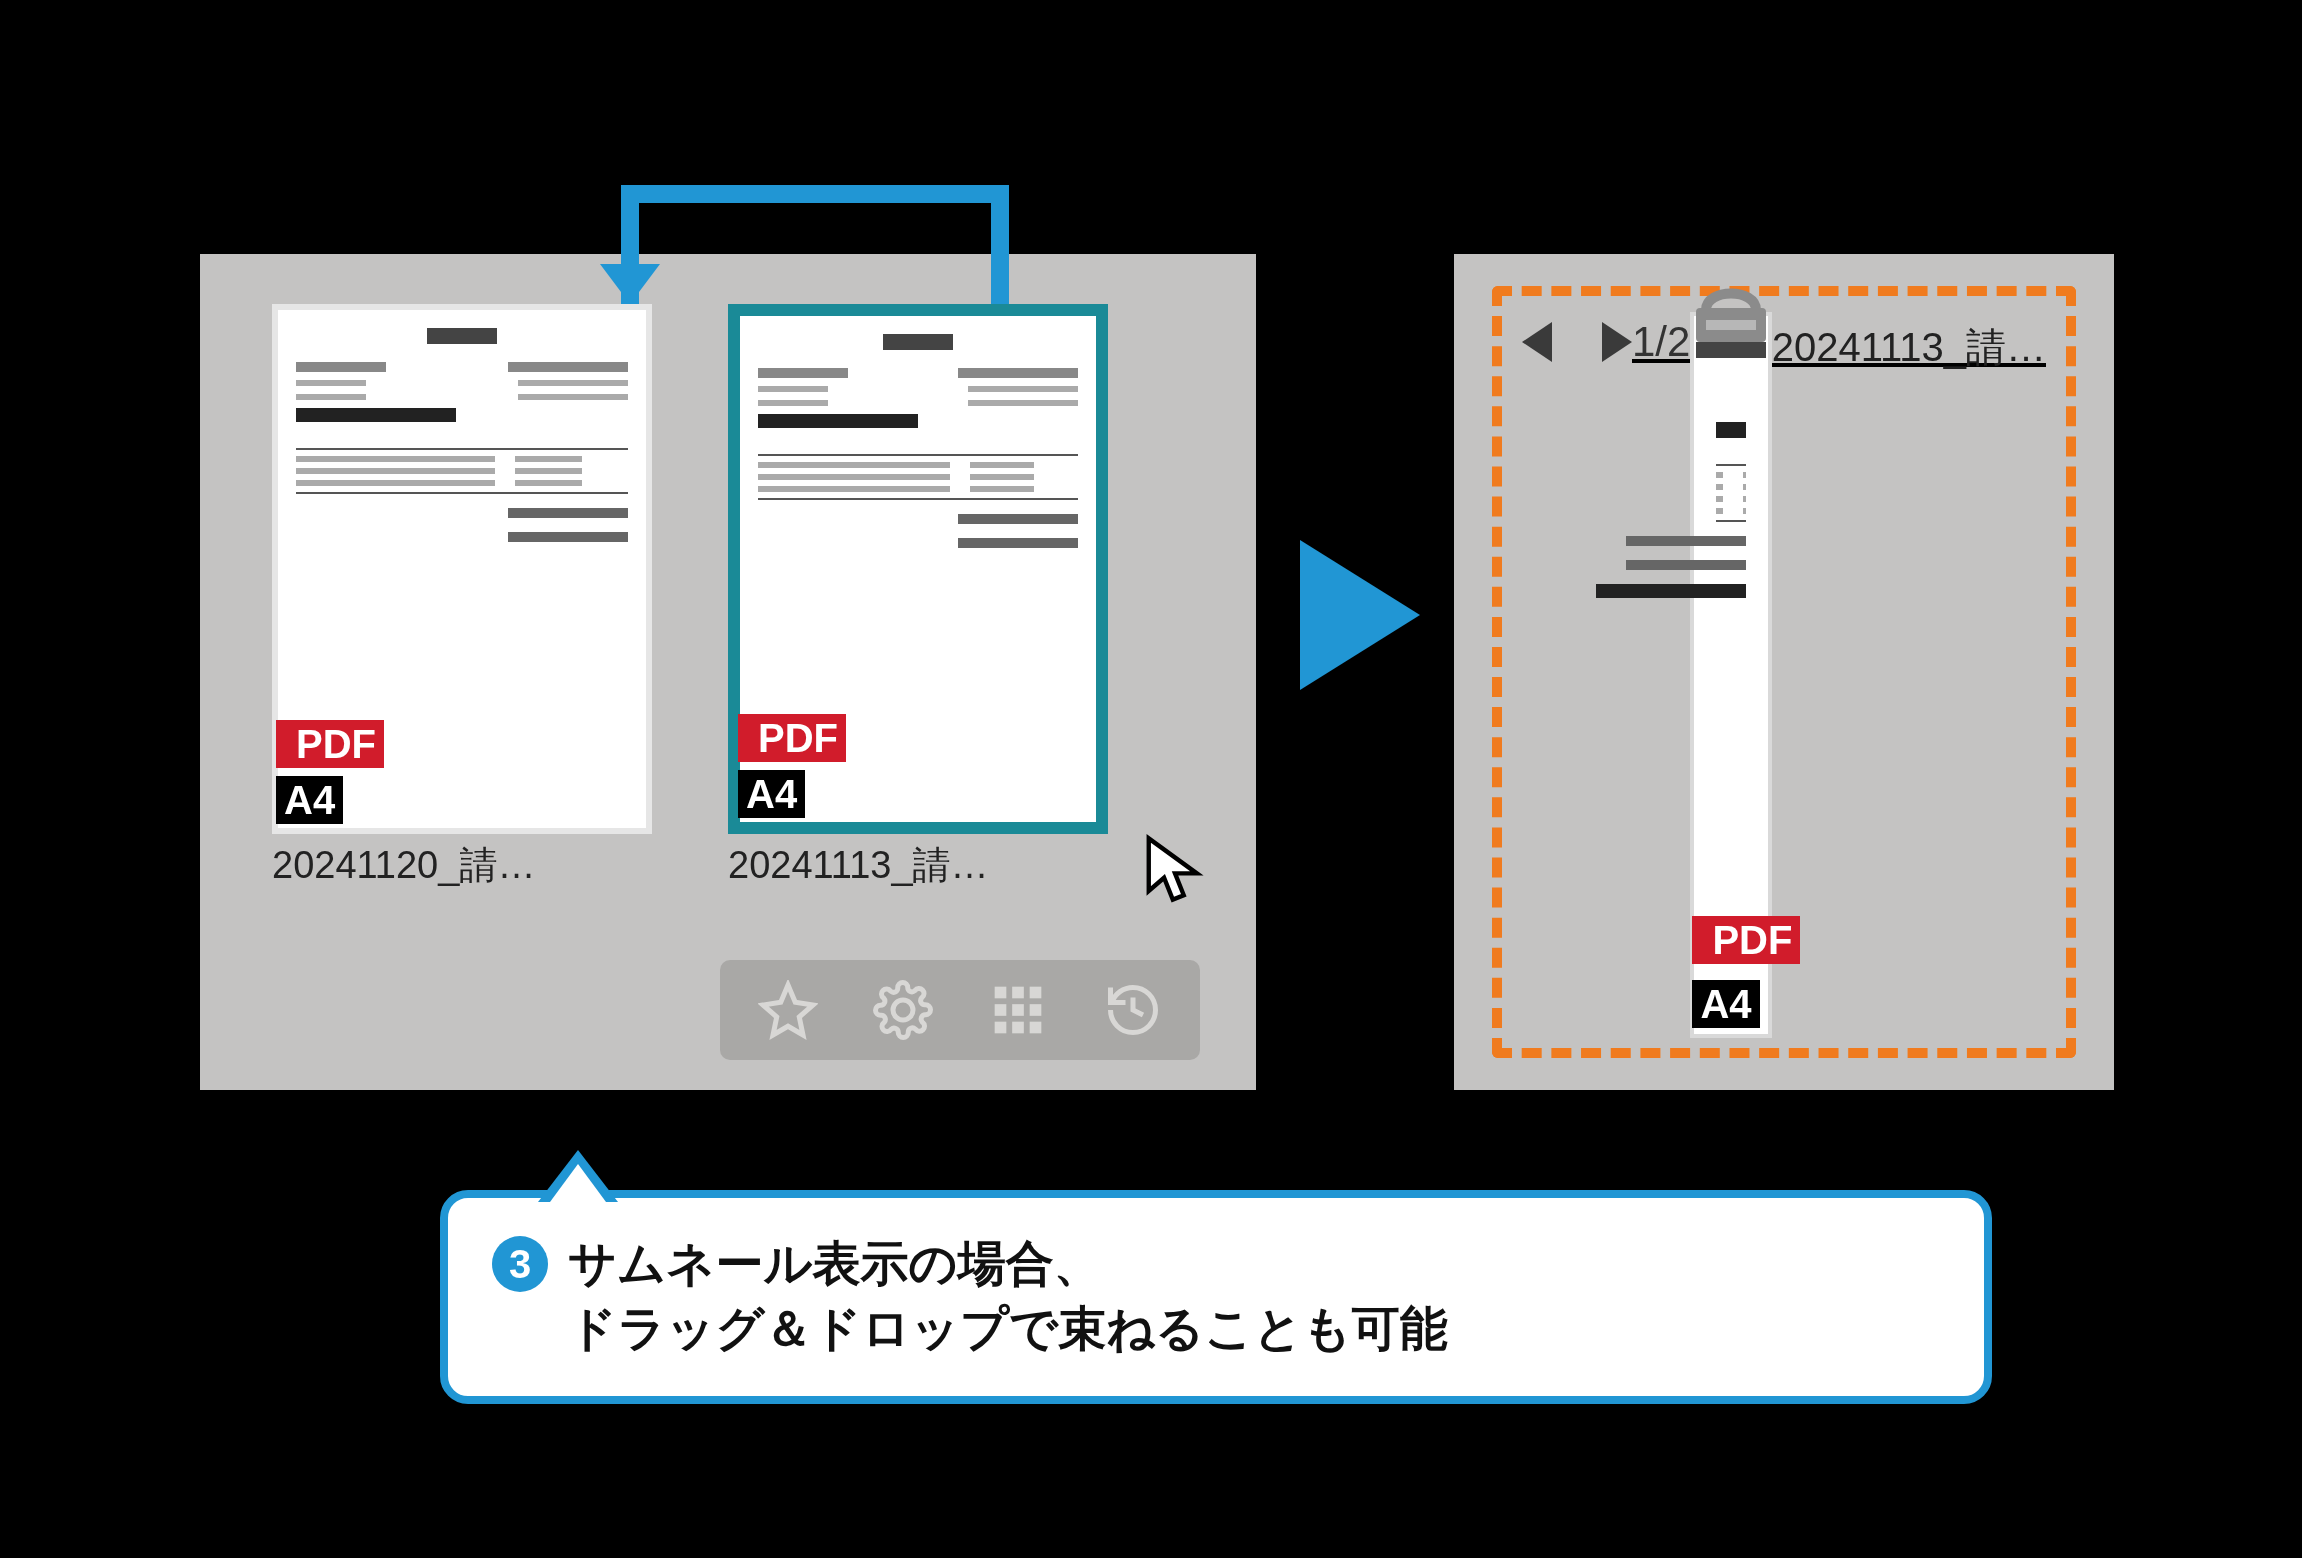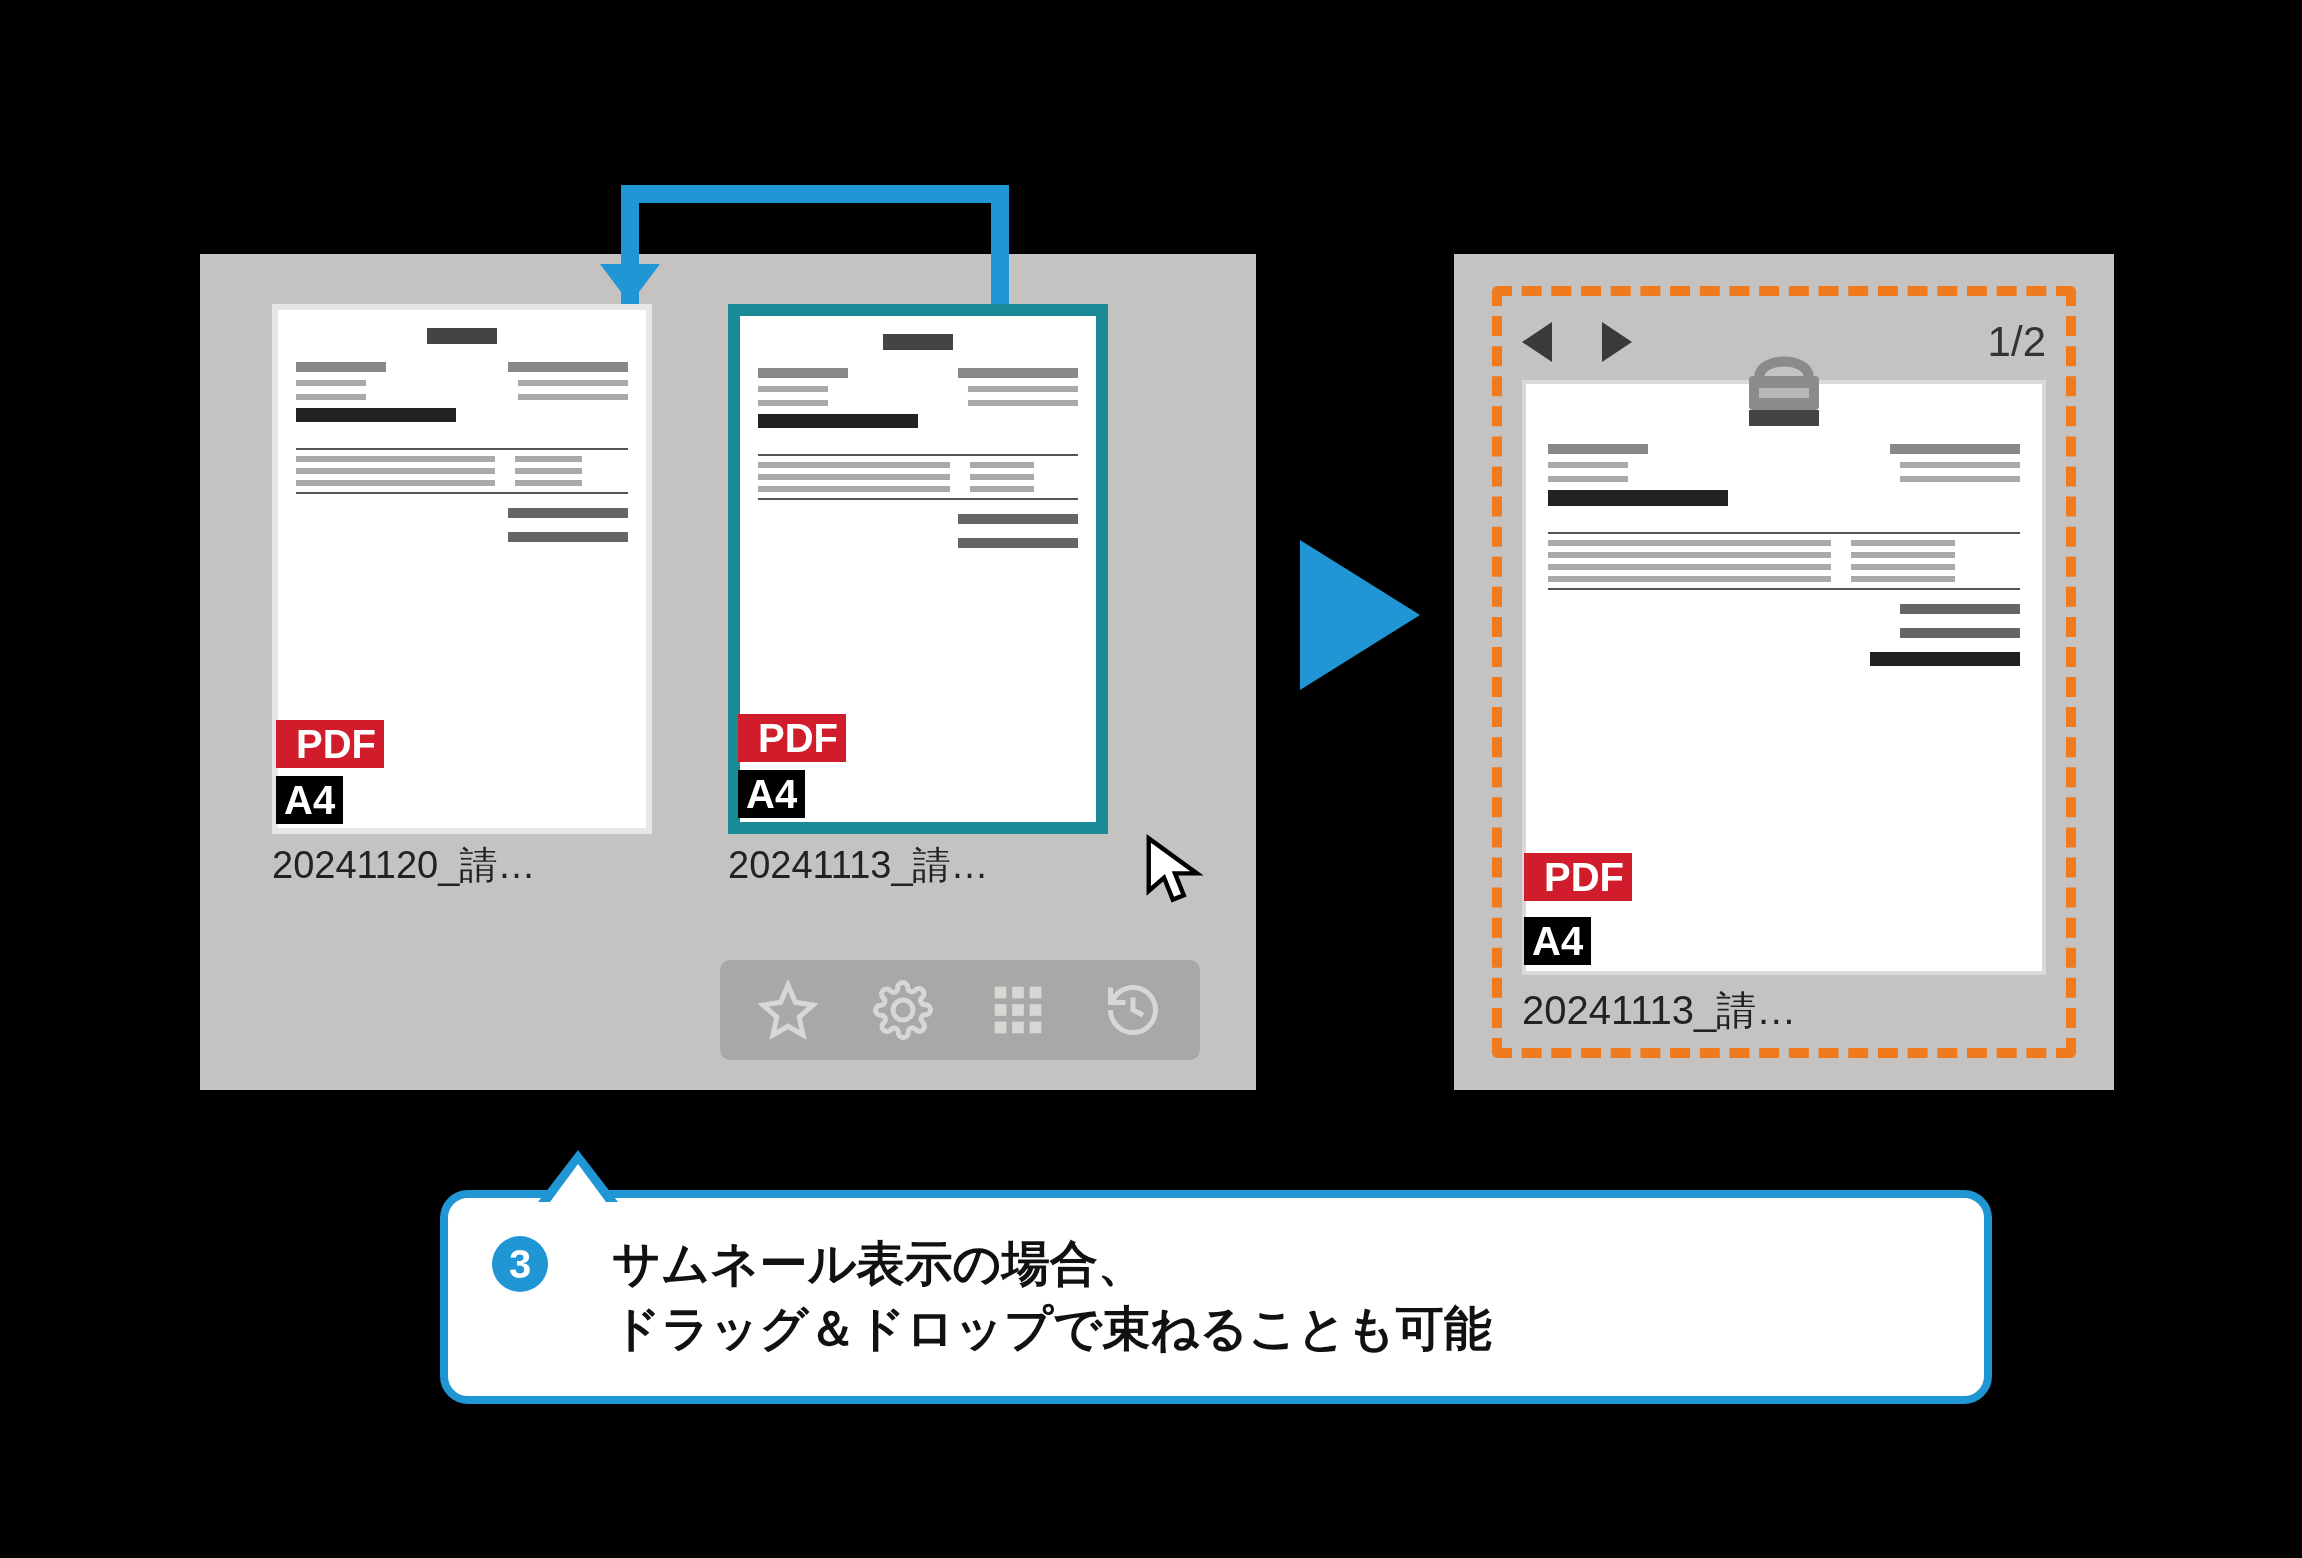--- a/index.html
+++ b/index.html
@@ -140,21 +140,21 @@
     height: 836px;
     background: #c4c3c2;
   }
   .dashed-frame {
     position: absolute;
     left: 38px; right: 38px; top: 32px; bottom: 32px;
     border: 10px dashed #f07b1e;
     border-radius: 6px;
     padding: 16px 20px 10px 20px;
     display: flex;
-    flex-direction: column;
+    text-decoration: underline;
   }
   .stack-header {
     display: flex;
     align-items: center;
     justify-content: space-between;
     height: 60px;
     margin-bottom: 8px;
   }
   .nav-arrows { display: flex; align-items: center; gap: 50px; color:#3a3a3a; }
   .nav-tri { width: 0; height: 0; border-top: 20px solid transparent; border-bottom: 20px solid transparent; }
@@ -211,21 +211,21 @@
     border-bottom: 38px solid #fff;
   }
   .callout-row { display: flex; align-items: flex-start; gap: 20px; }
   .callout-num {
     width: 56px; height: 56px; border-radius: 50%;
     background: #2196d4; color: #fff;
     display:flex;align-items:center;justify-content:center;
     font-size: 40px; font-weight: 700; flex-shrink: 0;
     margin-top: 4px;
   }
-  .callout-text { font-size: 48px; font-weight: 700; color: #111; line-height: 1.35; margin-left: 44px; }
+  .callout-text { font-size: 48px; font-weight: 700; color: #111; line-height: 1.35; }
 
   
   .frame-border {
     position:absolute; inset:0;
     box-shadow: inset 0 0 0 18px #000;
     pointer-events:none;
   }
 </style>
 </head>
 <body>

